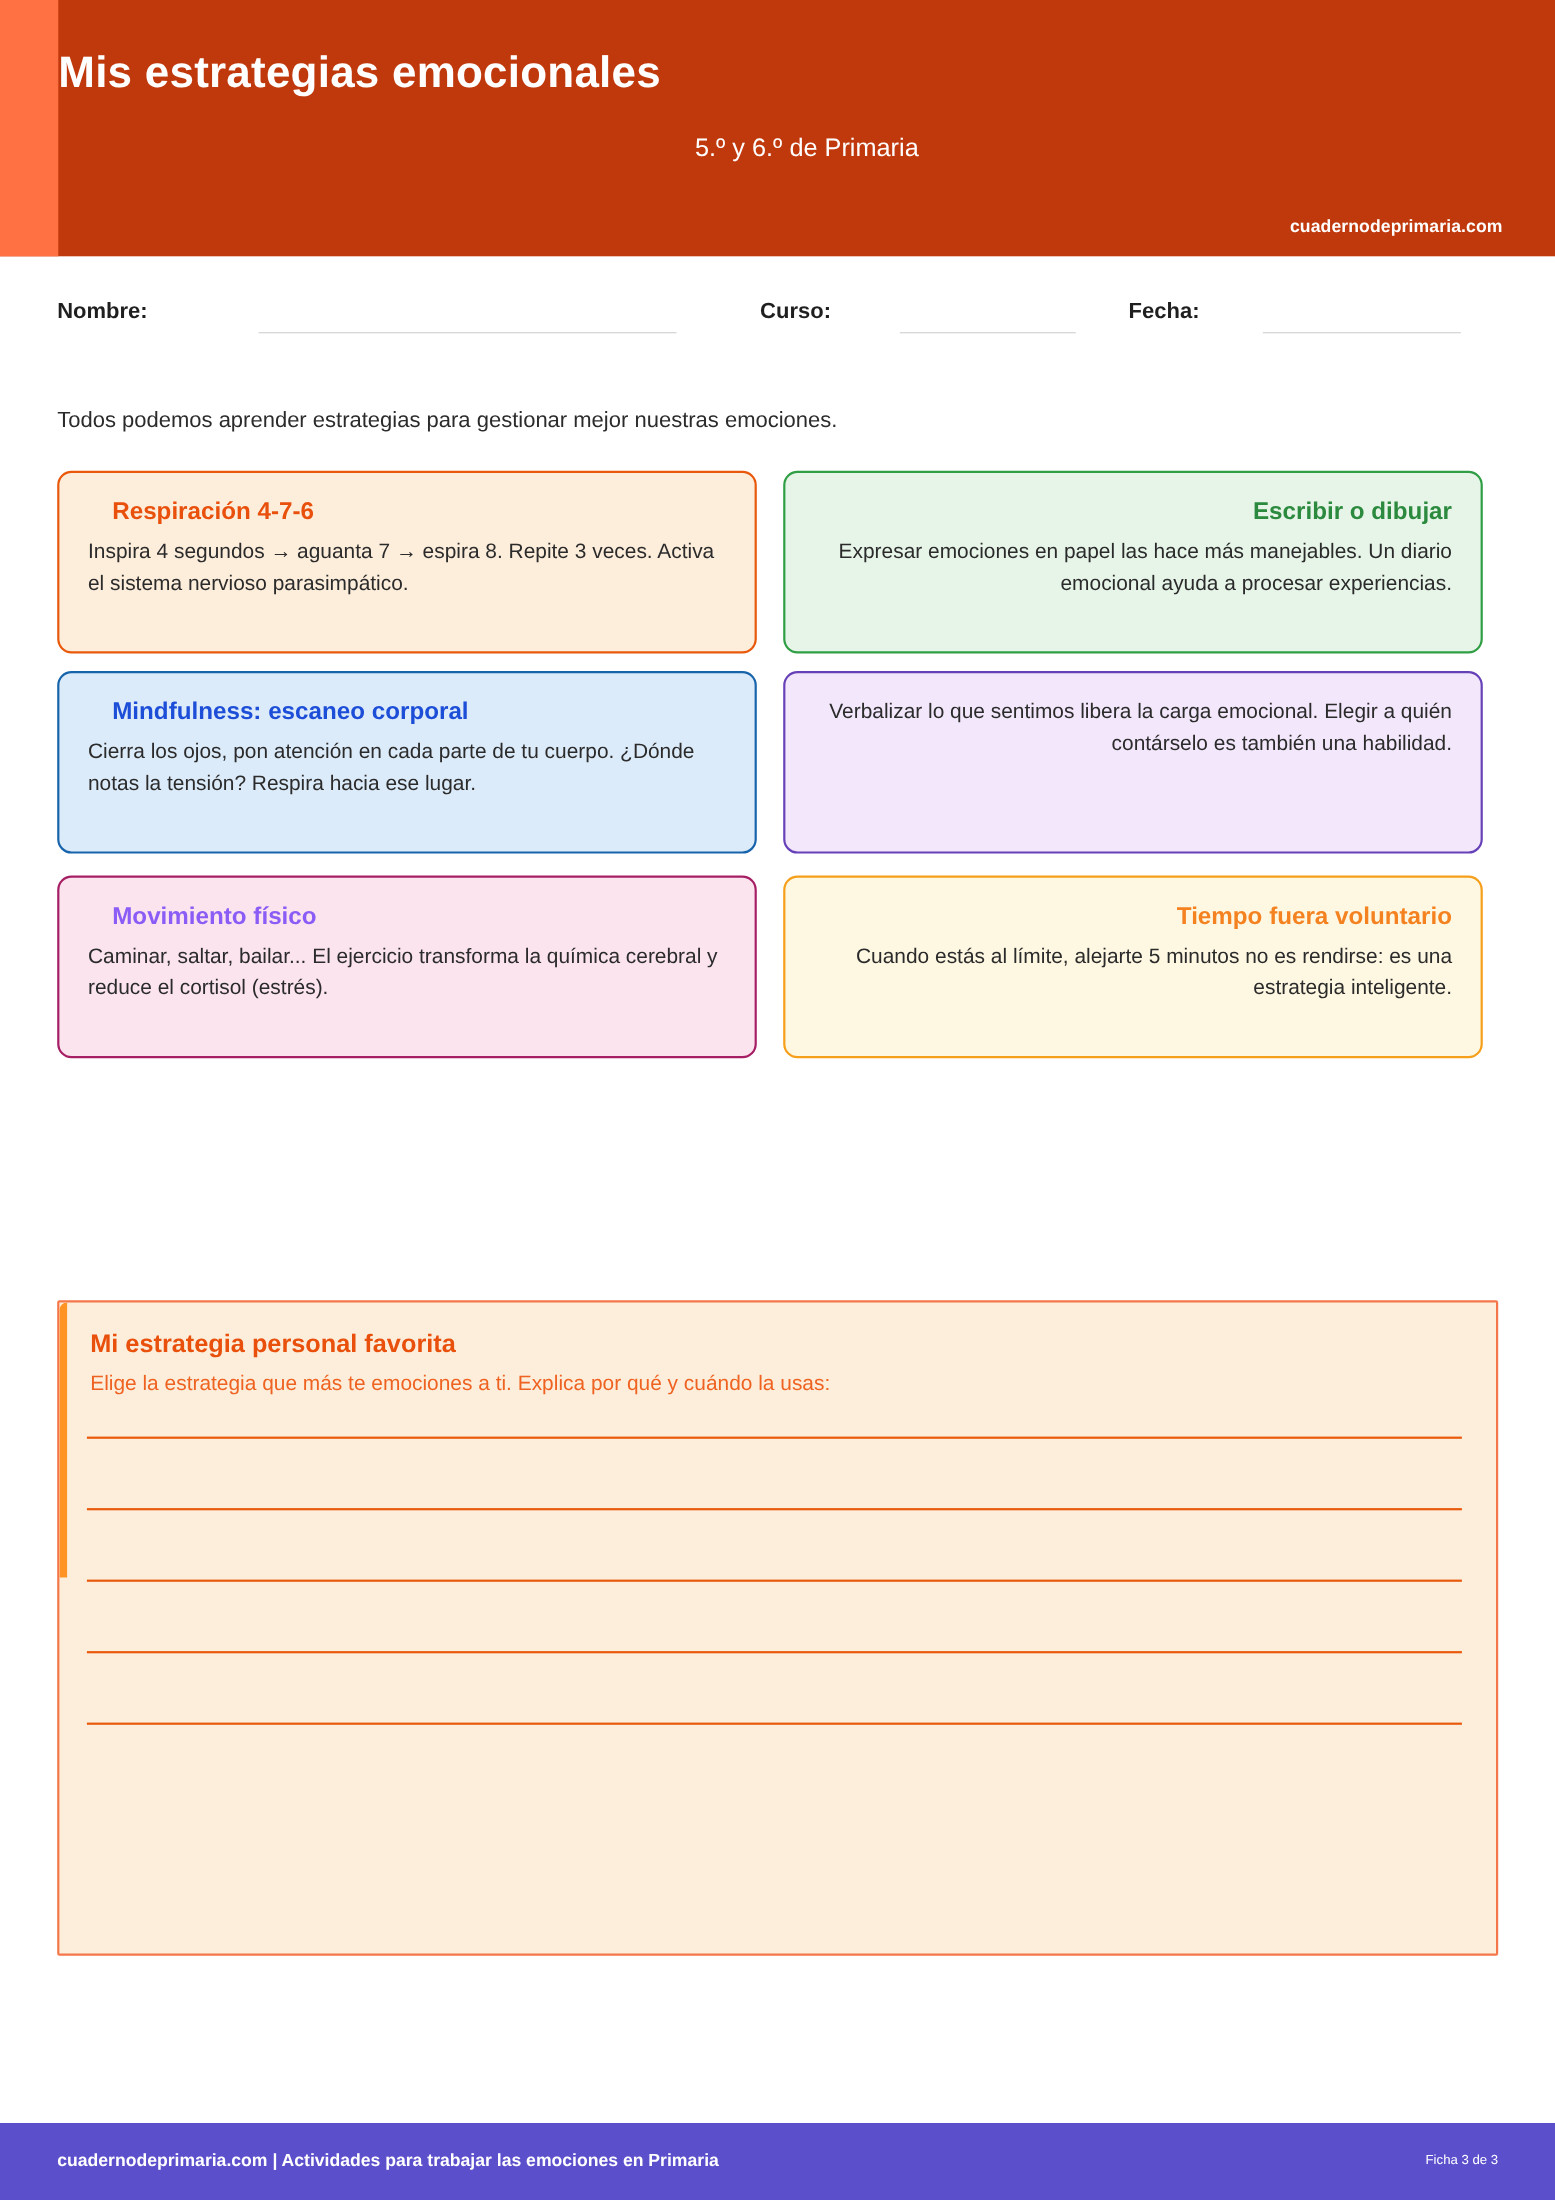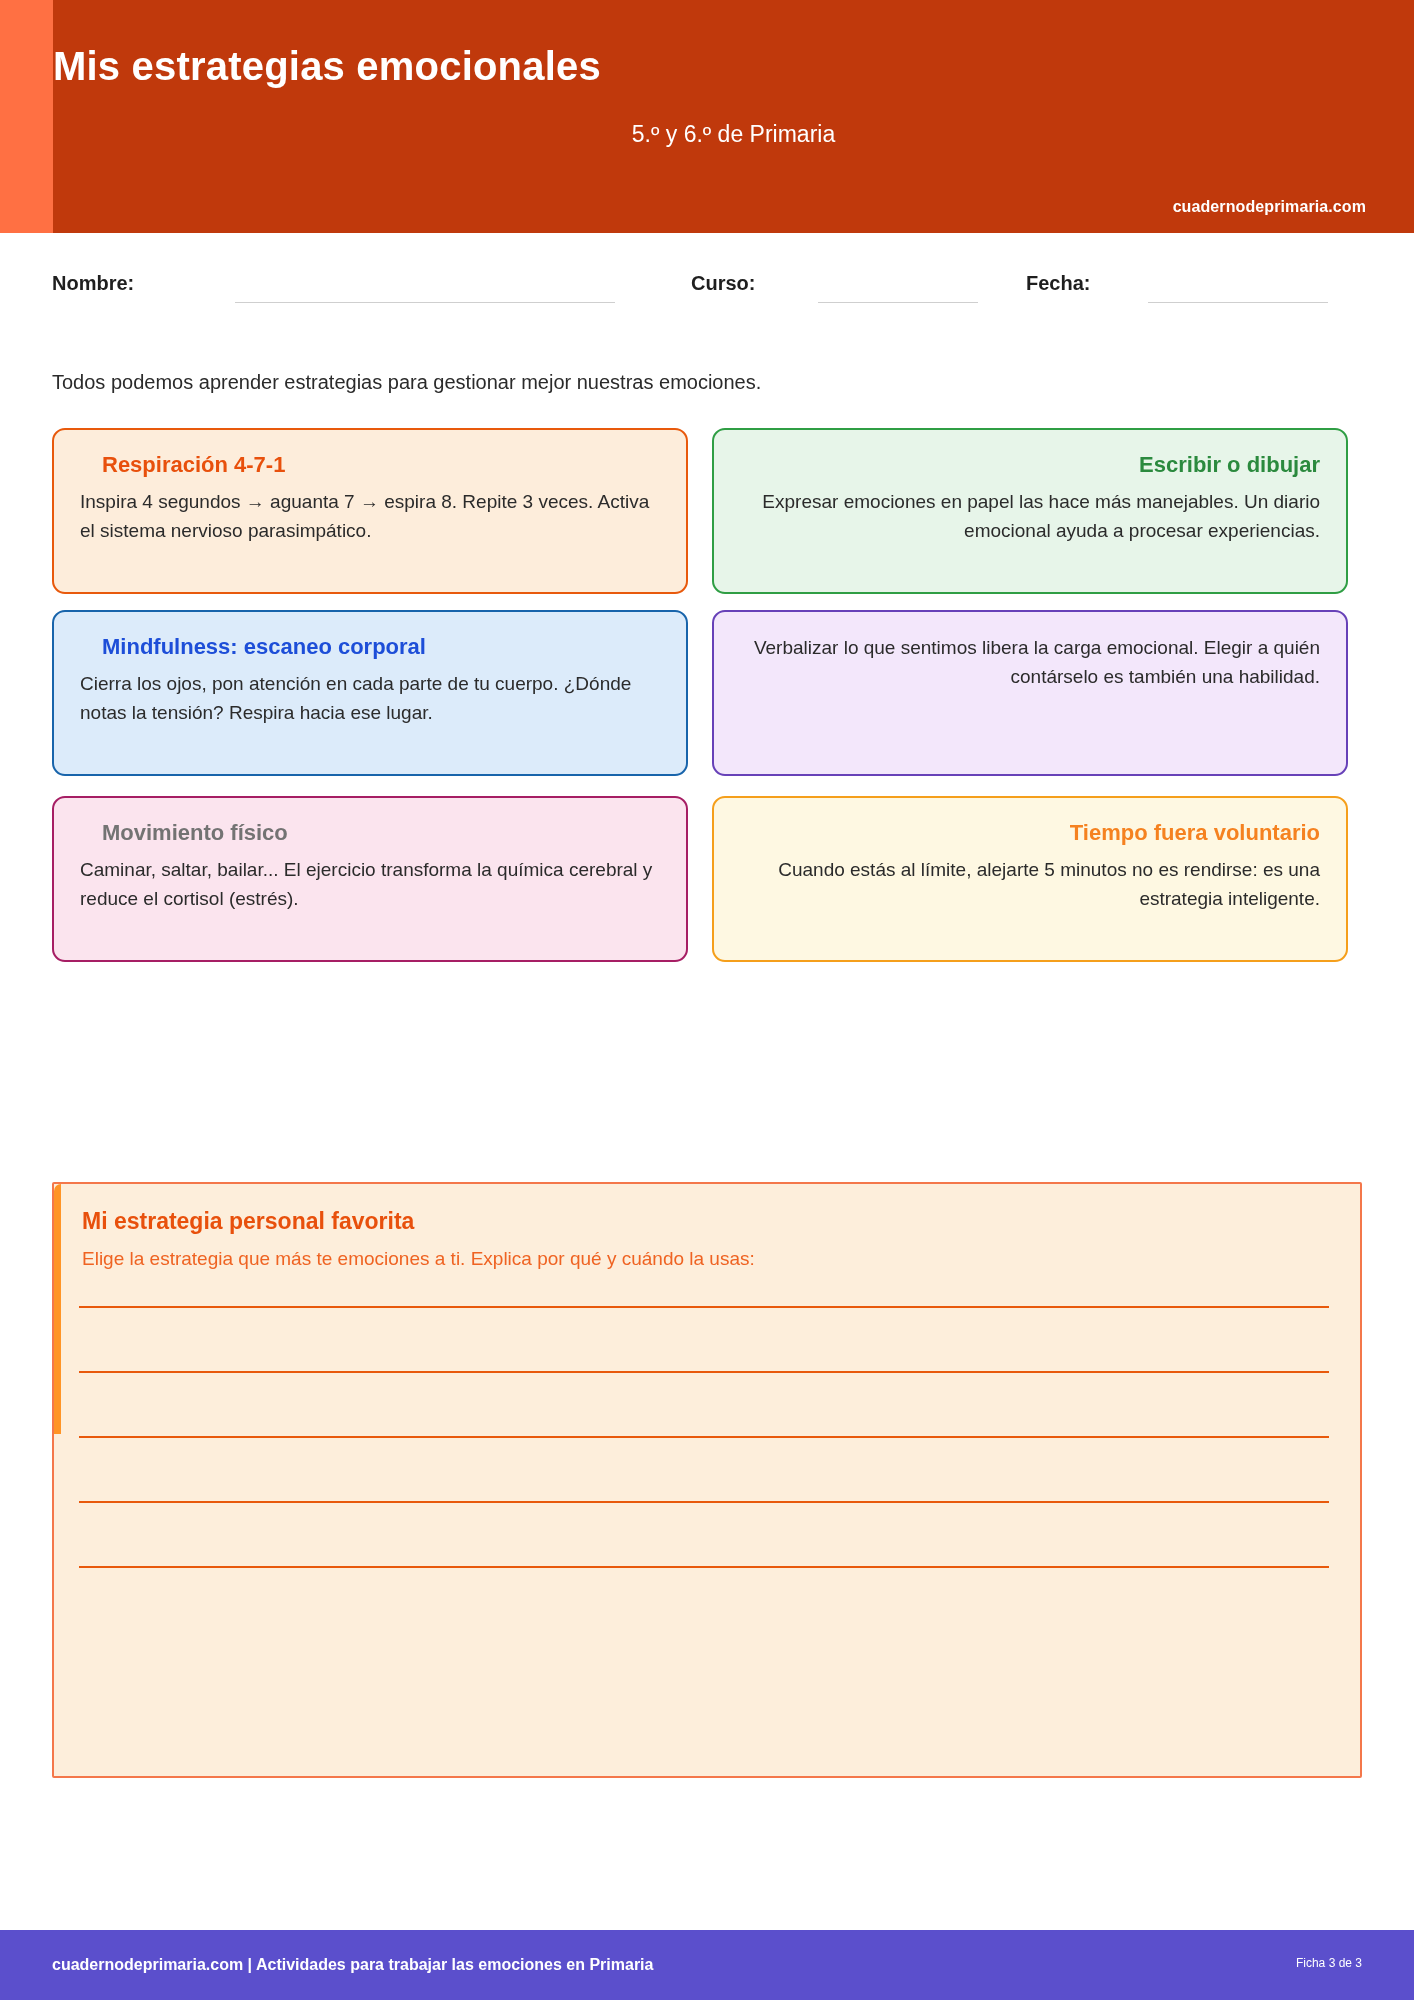--- a/index.html
+++ b/index.html
@@ -225,42 +225,42 @@
   <div class="form-label lbl-fecha">Fecha:</div>
   <div class="form-rule rule-fecha"></div>
 </div>
 
 <div class="intro">Todos podemos aprender estrategias para gestionar mejor nuestras emociones.</div>
 
 <div class="card-grid">
 
   <div class="card-row" style="height:182px;">
     <div class="card col-left" style="height: 166px; border-color: rgb(232, 89, 12); background: rgb(253, 237, 219);">
-      <div class="card-title" style="color: rgb(232, 80, 12);">Respiración 4-7-1</div>
+      <div class="card-title" style="color: rgb(232, 80, 12);">Respiración 4-7-6</div>
       <div class="card-body">Inspira 4 segundos → aguanta 7 → espira 8. Repite 3 veces. Activa el sistema nervioso parasimpático.</div>
     </div>
     <div class="card col-right" style="height: 166px; border-color: rgb(47, 158, 68); background: rgb(231, 245, 233);">
       <div class="card-title" style="color: rgb(43, 138, 62);">Escribir o dibujar</div>
       <div class="card-body">Expresar emociones en papel las hace más manejables. Un diario emocional ayuda a procesar experiencias.</div>
     </div>
   </div>
 
   <div class="card-row" style="height:186px;">
     <div class="card col-left" style="height: 166px; border-color: rgb(24, 100, 171); background: rgb(220, 235, 250);">
       <div class="card-title" style="color: #1d4ed8;">Mindfulness: escaneo corporal</div>
       <div class="card-body">Cierra los ojos, pon atención en cada parte de tu cuerpo. ¿Dónde notas la tensión? Respira hacia ese lugar.</div>
     </div>
     <div class="card col-right" style="height: 166px; border-color: rgb(103, 65, 184); background: rgb(243, 231, 251);">
       <div class="card-body">Verbalizar lo que sentimos libera la carga emocional. Elegir a quién contárselo es también una habilidad.</div>
     </div>
   </div>
 
   <div class="card-row" style="height:186px;">
     <div class="card col-left" style="height: 166px; border-color: rgb(166, 30, 100); background: rgb(251, 228, 238);">
-      <div class="card-title" style="color: #737373;">Movimiento físico</div>
+      <div class="card-title" style="color: #8b5cf6;">Movimiento físico</div>
       <div class="card-body">Caminar, saltar, bailar... El ejercicio transforma la química cerebral y reduce el cortisol (estrés).</div>
     </div>
     <div class="card col-right" style="height: 166px; border-color: rgb(245, 159, 27); background: rgb(254, 248, 226);">
       <div class="card-title" style="color: rgb(245, 130, 32);">Tiempo fuera voluntario</div>
       <div class="card-body">Cuando estás al límite, alejarte 5 minutos no es rendirse: es una estrategia inteligente.</div>
     </div>
   </div>
 
 </div>
 

